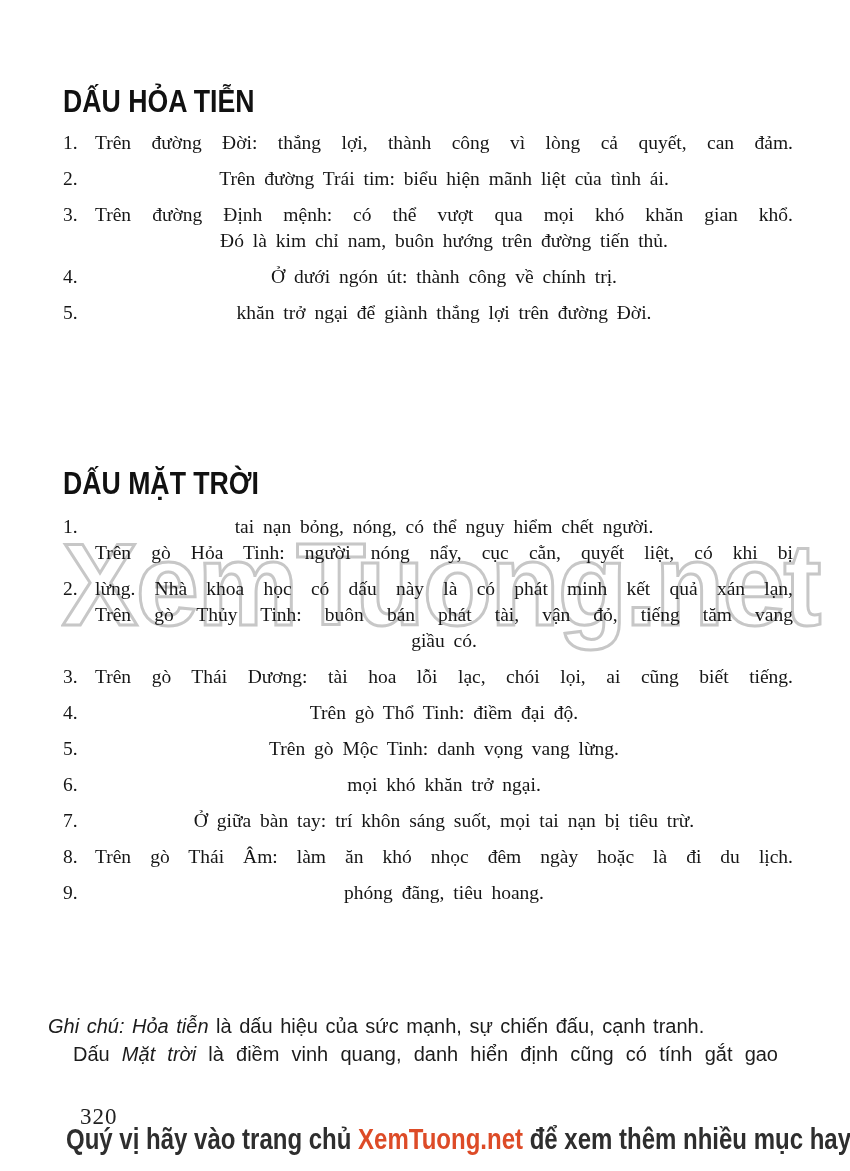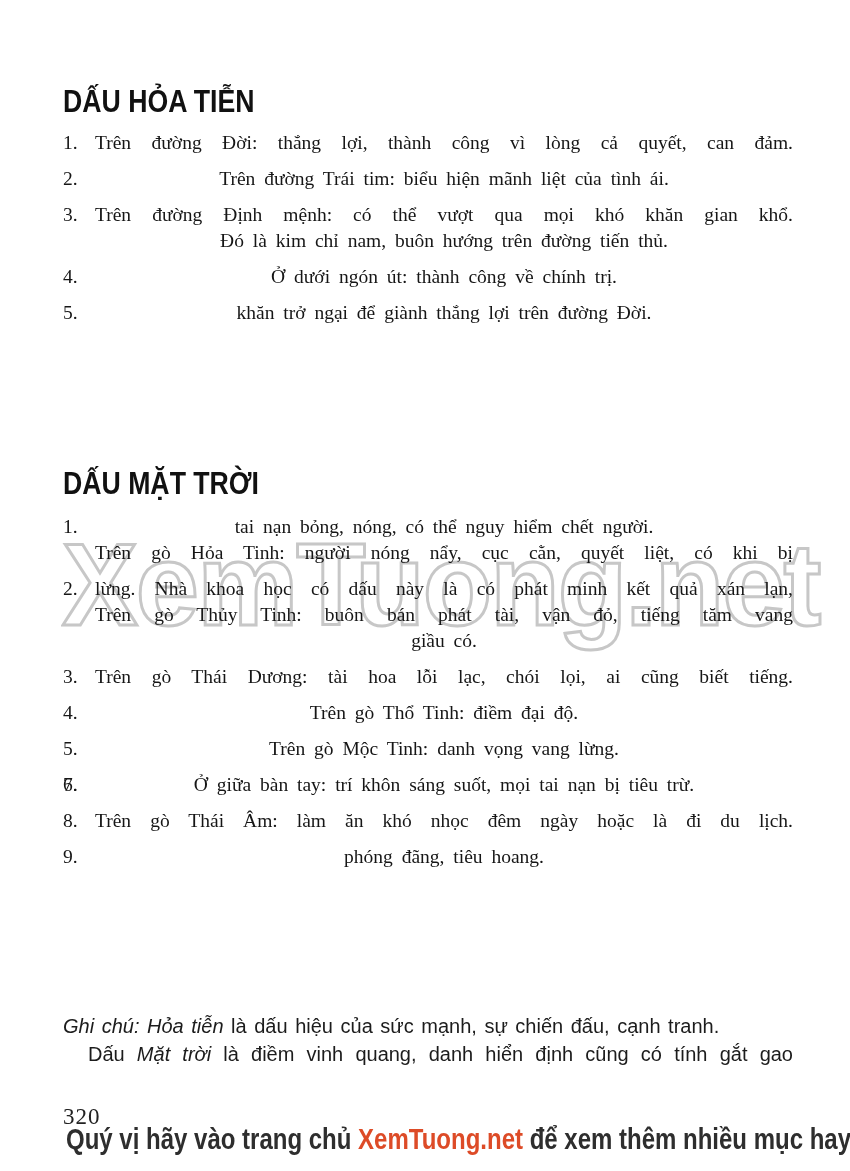--- a/index.html
+++ b/index.html
@@ -54,36 +54,36 @@
   }
   .l1{top:130px;}
   .l2{top:514px;}
   .item{position:relative;padding-left:32px;margin-bottom:10px;}
   .num{position:absolute;left:0;top:0;width:28px;}
   .line{white-space:normal;text-align:center;}
   .j{text-align:justify;text-align-last:justify;}
   
   .note{
     position:absolute;
-    left:63px;width:730px;
+    left:48px;width:730px;
     top:1012px;
     z-index:1;
     font-family:"Liberation Sans", sans-serif;
     font-size:20px;
     line-height:28px;
     word-spacing:2px;
     color:#1c1c1c;
   }
   .note .cont{padding-left:25px;}
   .note .jn{text-align:justify;text-align-last:justify;}
   .it{font-style:italic;}
   
   .pagenum{
     position:absolute;
-    left:63px;top:1104px;
+    left:80px;top:1104px;
     z-index:1;
     font-size:23px;
     letter-spacing:1px;
     color:#222;
   }
   
   .footer{
     position:absolute;
     left:66px;top:1122px;
     z-index:2;
@@ -152,20 +152,21 @@
     <div class="item">
       <span class="num">4.</span>
       <div class="line">Trên gò Thổ Tinh: điềm đại độ.</div>
     </div>
     <div class="item">
       <span class="num">5.</span>
       <div class="line">Trên gò Mộc Tinh: danh vọng vang lừng.</div>
     </div>
     <div class="item">
       <span class="num">6.</span>
+      <div class="line">mọi khó khăn trở ngại.</div>
     </div>
     <div class="item">
       <span class="num">7.</span>
       <div class="line">Ở giữa bàn tay: trí khôn sáng suốt, mọi tai nạn bị tiêu trừ.</div>
     </div>
     <div class="item">
       <span class="num">8.</span>
       <div class="line j">Trên gò Thái Âm: làm ăn khó nhọc đêm ngày hoặc là đi du lịch.</div>
     </div>
     <div class="item">

